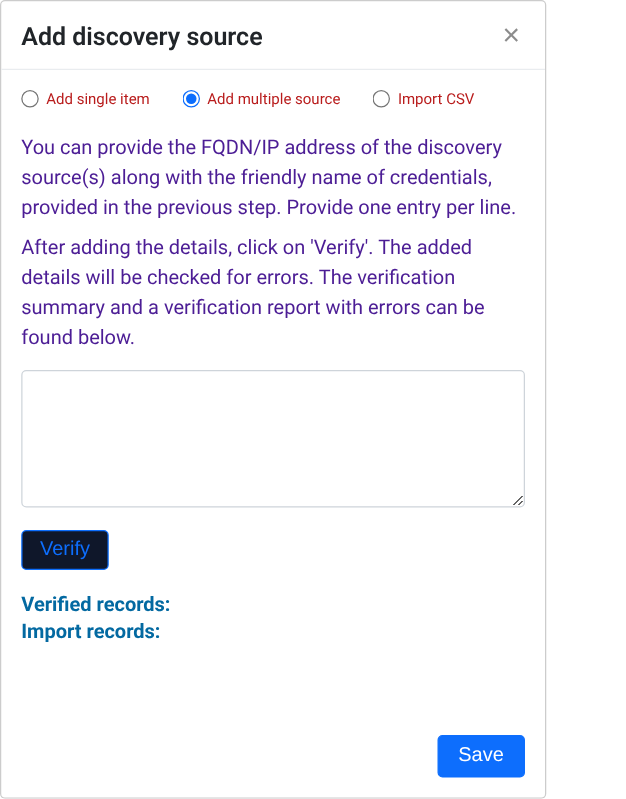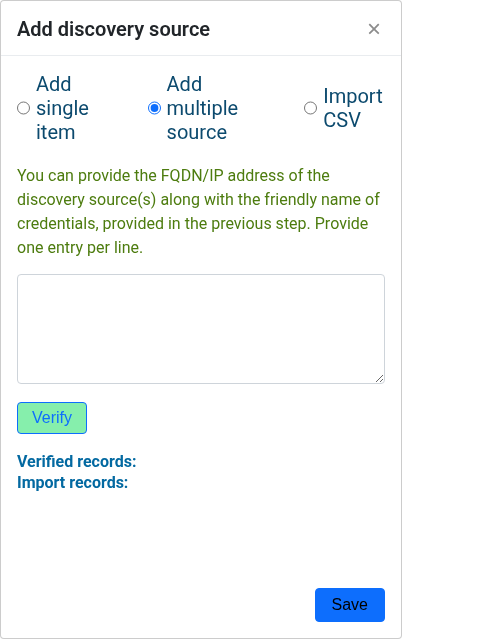--- a/index.html
+++ b/index.html
@@ -7,21 +7,21 @@
       margin: 0;
       padding: 0;
     }
     body {
       font-family: -apple-system, BlinkMacSystemFont, "Segoe UI", Roboto, Helvetica, Arial, sans-serif;
       background: #fff;
       color: #212529;
       font-size: 16px;
     }
     .modal {
-      width: 402px;
+      width: 437px;
       height: 639px;
       border: 1px solid rgba(0,0,0,0.2);
       border-radius: 4px;
       background: #fff;
       display: flex;
       flex-direction: column;
       overflow: hidden;
     }
     .modal-header {
       padding: 16px 16px 14px 16px;
@@ -62,46 +62,46 @@
       gap: 6px;
       cursor: pointer;
     }
     .radio-item input[type="radio"] {
       width: 14px;
       height: 14px;
       accent-color: #0d6efd;
       cursor: pointer;
     }
     .radio-label {
-      font-size: 20px;
-      color: #0c4a6e;
+      font-size: 12px;
+      color: #b91c1c;
     }
     .instructions {
       font-size: 16px;
       line-height: 1.5;
-      color: #4d7c0f;
+      color: #4c1d95;
       margin-bottom: 8px;
     }
     .instructions p {
       margin-bottom: 4px;
     }
     .entries-textarea {
       width: 100%;
       height: 110px;
       border: 1px solid #ced4da;
       border-radius: 4px;
       padding: 8px 10px;
       font-family: inherit;
       font-size: 15px;
       resize: both;
       margin-top: 6px;
       margin-bottom: 14px;
     }
     .verify-btn {
-      background: #86efac;
+      background: #0f172a;
       border: 1px solid #0d6efd;
       color: #0d6efd;
       padding: 6px 14px;
       font-size: 16px;
       border-radius: 4px;
       cursor: pointer;
       margin-bottom: 18px;
     }
     .summary-line {
       font-size: 16px;
@@ -110,21 +110,21 @@
       margin-bottom: 2px;
     }
     .modal-footer {
       padding: 12px 16px 16px 16px;
       display: flex;
       justify-content: flex-end;
     }
     .save-btn {
       background: #0d6efd;
       border: 1px solid #0d6efd;
-      color: #000000;
+      color: #ffffff;
       padding: 7px 16px;
       font-size: 16px;
       border-radius: 4px;
       cursor: pointer;
     }
   </style>
 </head>
 <body>
 
 <div class="modal">
@@ -149,20 +149,23 @@
       </label>
       <label class="radio-item">
         <input type="radio" name="mode" style="">
         <span class="radio-label">Import CSV</span>
       </label>
     </div>
 
     <div class="instructions">
       <p>You can provide the FQDN/IP address of the discovery source(s) along with the friendly name of credentials, provided in the previous step. Provide one entry per line.</p>
     </div>
+    <div class="instructions">
+      <p>After adding the details, click on 'Verify'. The added details will be checked for errors. The verification summary and a verification report with errors can be found below.</p>
+    </div>
 
     <textarea class="entries-textarea" placeholder="" style=""></textarea>
 
     <div>
       <button class="verify-btn">Verify</button>
     </div>
 
     <div class="summary-line">
       <span>Verified records:</span>
       <span></span>

